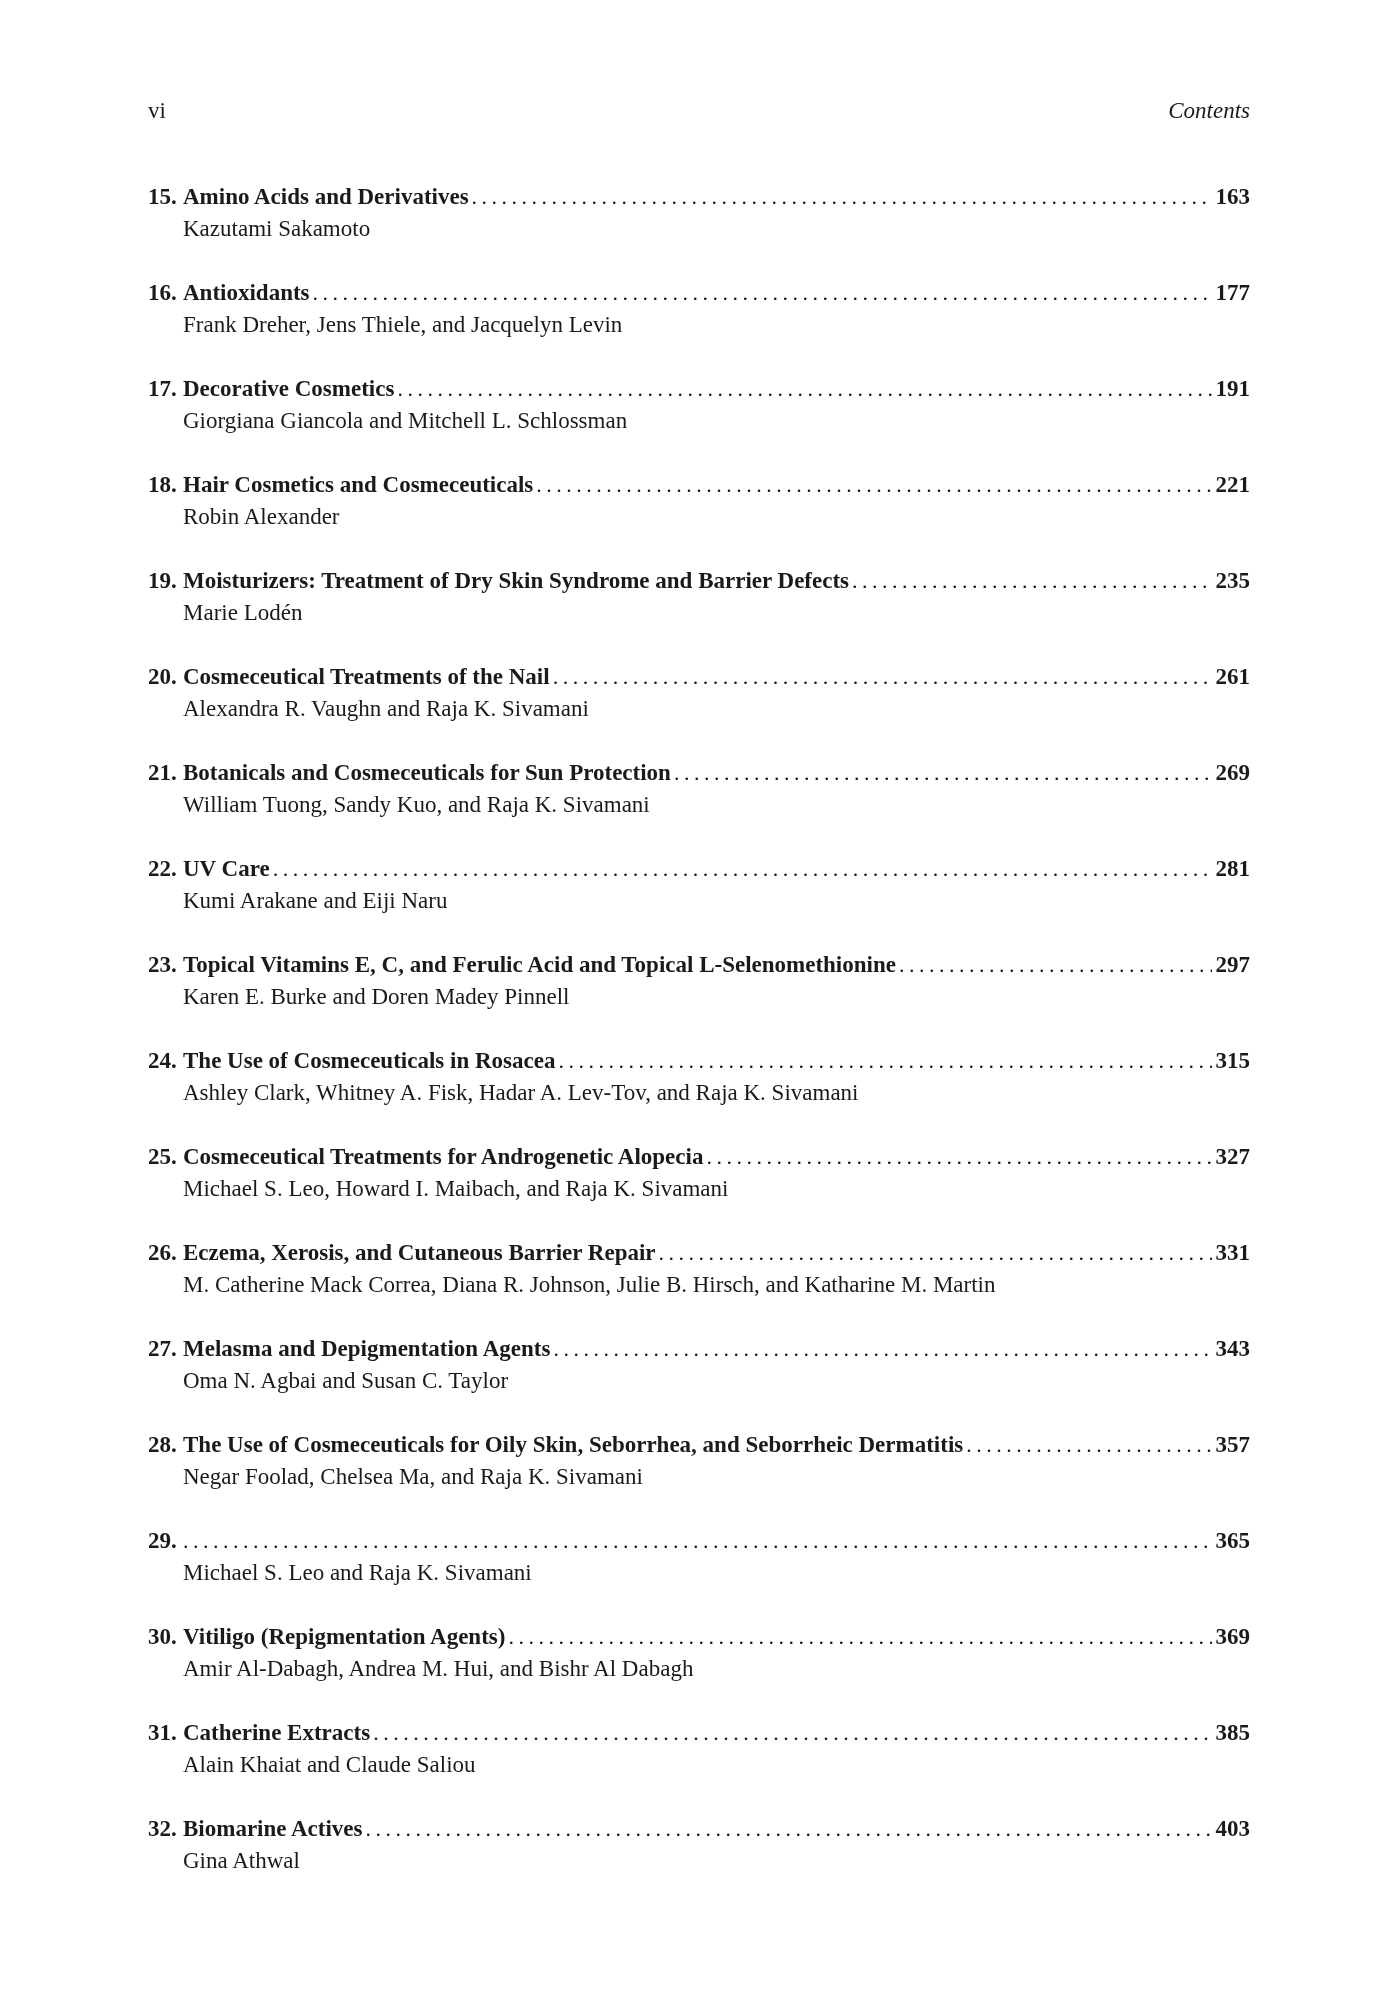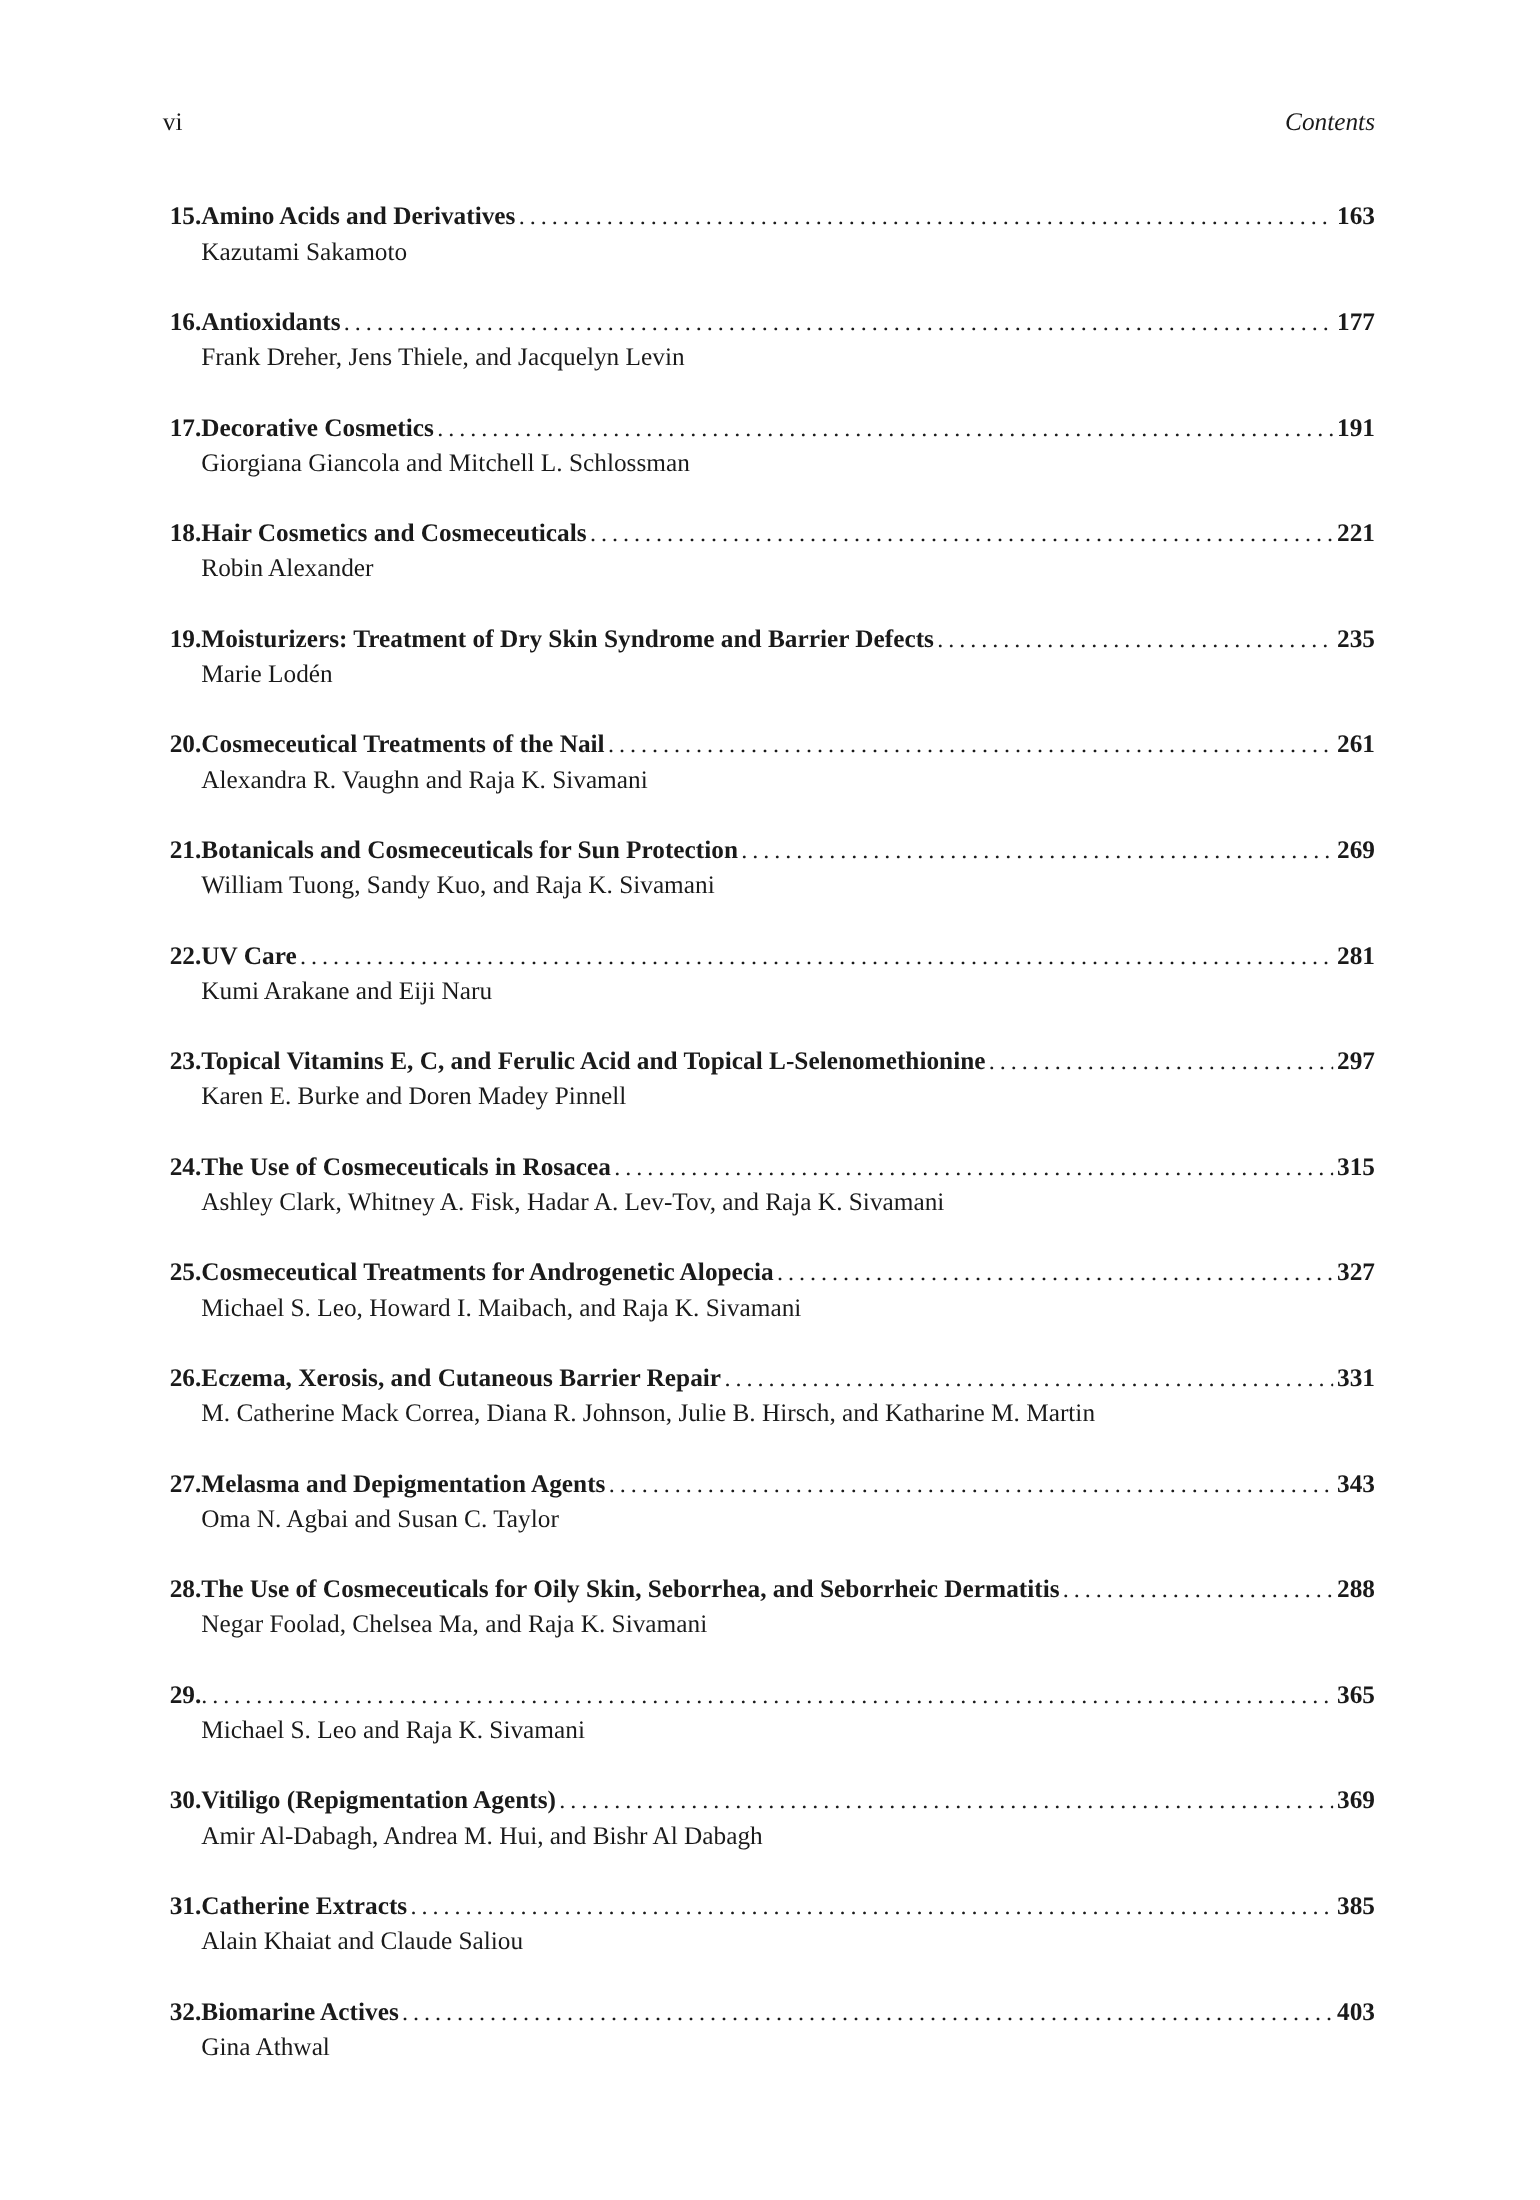--- a/index.html
+++ b/index.html
@@ -45,21 +45,20 @@
     display: flex;
     align-items: baseline;
     font-size: 23px;
     font-weight: bold;
     line-height: 32px;
     white-space: nowrap;
   }
   .num {
     flex: none;
     width: 35px;
-    text-align: right;
   }
   .title {
     flex: none;
     padding-right: 3px;
   }
   .leader {
     flex: 1;
     overflow: hidden;
     font-weight: normal;
     font-size: 22px;
@@ -220,21 +219,21 @@
       <span class="pagenum">343</span>
     </div>
     <div class="authors">Oma N. Agbai and Susan C. Taylor</div>
   </div>
 
   <div class="entry">
     <div class="title-line">
       <span class="num">28.</span>
       <span class="title">The Use of Cosmeceuticals for Oily Skin, Seborrhea, and Seborrheic Dermatitis</span>
       <span class="leader"></span>
-      <span class="pagenum">288</span>
+      <span class="pagenum">357</span>
     </div>
     <div class="authors">Negar Foolad, Chelsea Ma, and Raja K. Sivamani</div>
   </div>
 
   <div class="entry">
     <div class="title-line">
       <span class="num">29.</span>
       <span class="leader"></span>
       <span class="pagenum">365</span>
     </div>

